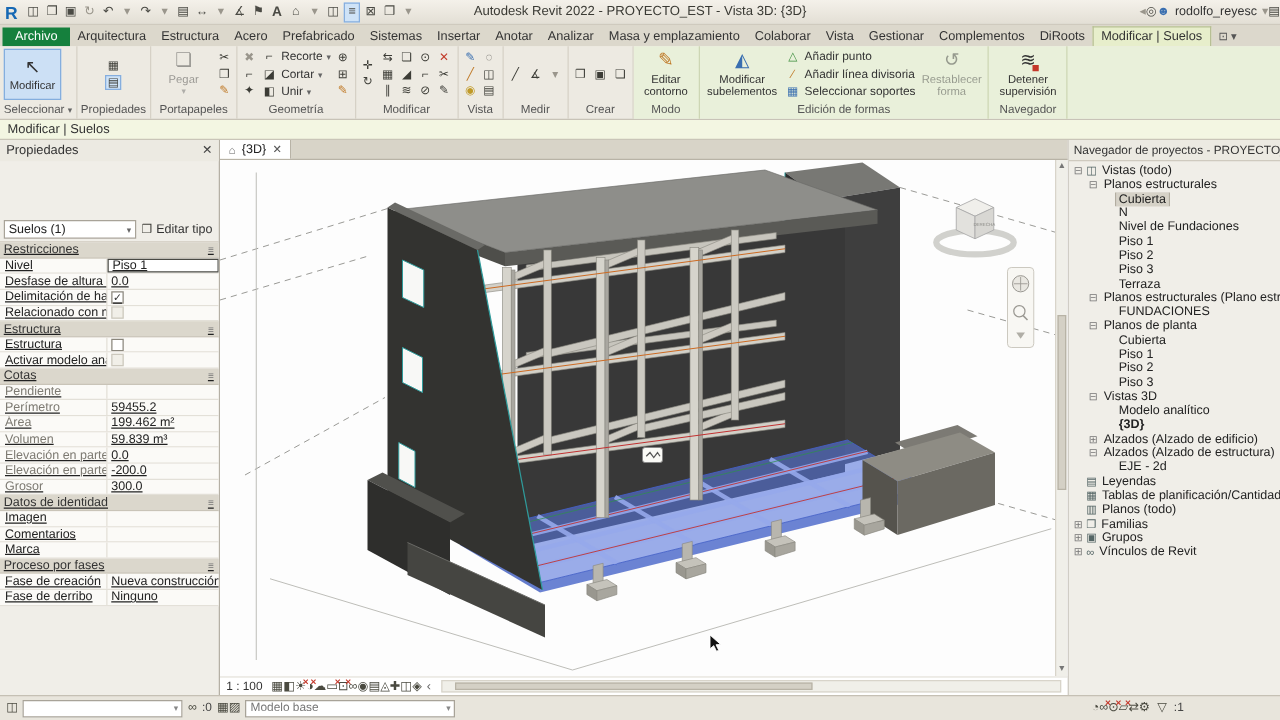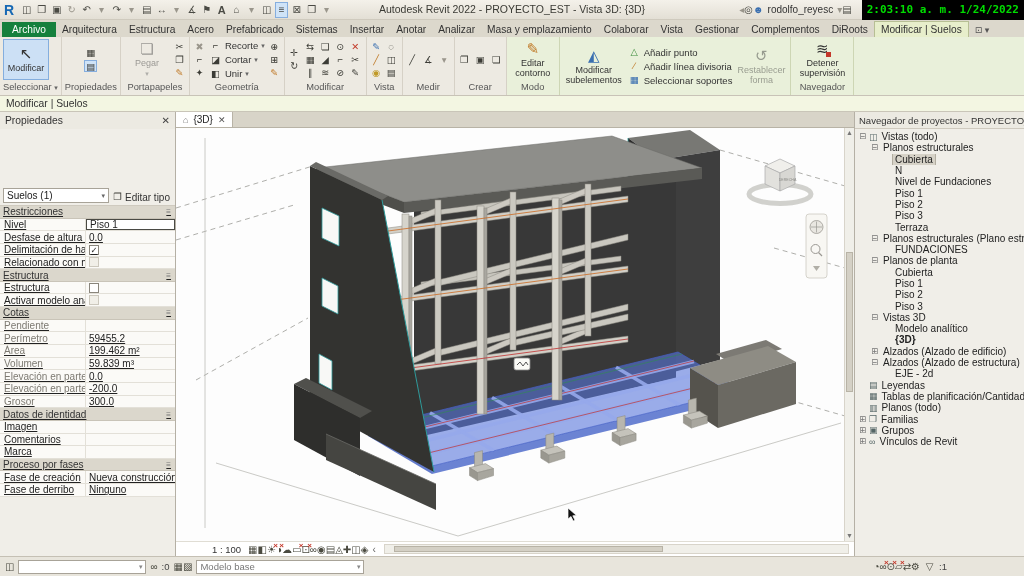--- a/index.html
+++ b/index.html
@@ -51,21 +51,21 @@
   .optionsbar { height:16px; background:#f3f6e2; border-bottom:1px solid #c9c5b8; display:flex; align-items:center; padding-left:6px; font-size:10.3px; color:#333; flex:none; }
 
   
   .main { flex:1; display:flex; min-height:0; }
 
   
   .props { width:176px; background:#f0eee8; border-right:1px solid #b5b0a5; display:flex; flex-direction:column; flex:none; }
   .phead { height:17px; display:flex; align-items:center; padding:0 5px; font-size:10.3px; color:#333; background:#eceae2; flex:none; }
   .phead .x { margin-left:auto; font-size:10px; color:#444; }
   .preview { height:46px; flex:none; }
-  .typesel { display:flex; gap:3px; padding:1px 3px 2px; align-items:flex-end; flex:none;margin-top:12px; }
+  .typesel { display:flex; gap:3px; padding:1px 3px 2px; align-items:center; flex:none; }
   .typebox { flex:1; height:15px; background:#fff; border:1px solid #a8a398; font-size:10px; display:flex; align-items:center; padding:0 3px; gap:2px; }
   .typebox .tcaret { margin-left:auto; font-size:7px; color:#666; }
   .edittype { font-size:10px; color:#333; display:flex; align-items:center; gap:2px; white-space:nowrap; padding-right:2px; }
   .prop-rows { flex:1; overflow:hidden; border-top:1px solid #cfcabf;text-decoration:underline; }
   .prow { display:flex; height:12.65px; border-bottom:1px solid #e3e0d8; font-size:10px; align-items:center; background:#fbfaf7; }
   .prow.sec { background:#dbd7cc; border-bottom:1px solid #c9c4b8; color:#333; }
   .prow.sec span:first-child { padding-left:3px; }
   .sglyph { margin-left:auto; padding-right:4px; color:#777; font-size:8px; }
   .plabel { width:86px; flex:none; padding-left:4px; color:#222; overflow:hidden; white-space:nowrap; border-right:1px solid #e3e0d8; height:100%; display:flex; align-items:center; }
   .plabel.ro { color:#7d7a72; }
@@ -80,21 +80,21 @@
   .vtab { background:#fff; height:15px; display:flex; align-items:center; gap:5px; padding:0 7px; font-size:10px; border-right:1px solid #b8b3a6; }
   .vtab .vicon-home { font-size:9px; color:#666; }
   .vtab .x { font-size:9px; color:#555; }
   .draw { flex:1; position:relative; overflow:hidden; background:#fdfdfd; }
   .draw svg { position:absolute; inset:0; }
   .vscroll { position:absolute; right:0; top:0; bottom:0; width:10px; background:#f0efe9; border-left:1px solid #d8d4ca; font-size:7px; color:#777; text-align:center; }
   .vscroll .thumb { position:absolute; left:1px; right:1px; top:30%; height:34%; background:#d4d0c5; border:1px solid #b8b3a6; }
   .varrow { display:block; height:10px; line-height:10px; }
   .varrow.dn { position:absolute; bottom:0; left:0; right:0; }
   .viewbar { height:15px; display:flex; align-items:center; gap:1px; padding:0 5px; border-top:1px solid #e0ddd4; background:#fff; font-size:10px; flex:none; }
-  .scale { font-size:9.5px; color:#333; margin-right:6px; white-space:nowrap;margin-left:31px; }
+  .scale { font-size:9.5px; color:#333; margin-right:6px; white-space:nowrap; }
   .vicon { font-size:10px; width:13px; text-align:center; position:relative; color:#4a4a40; }
   .chev { font-size:10px; color:#666; margin:0 3px; }
   .hscroll { flex:1; height:10px; background:#f0efe9; border:1px solid #d8d4ca; position:relative; margin-left:4px; }
   .hscroll .thumb { position:absolute; left:2%; top:1px; bottom:1px; width:58%; background:#d4d0c5; border:1px solid #b8b3a6; }
 
   
   .browser { width:169px; background:#f0eee8; display:flex; flex-direction:column; flex:none; }
   .bhead { height:17px; display:flex; align-items:center; padding:0 4px; font-size:9.5px; color:#333; background:#eceae2; border-bottom:1px solid #cfcabf; flex:none; white-space:nowrap; overflow:hidden; }
   .tree { flex:1; overflow:hidden; padding-top:2px; }
   .titem { height:11.3px; display:flex; align-items:center; font-size:10px; white-space:nowrap; overflow:hidden; color:#222; }
@@ -141,21 +141,20 @@
         <span class="qicon hl">≡</span>
         <span class="qicon">⊠</span>
         <span class="qicon">❐</span>
         <span class="qicon gry">▾</span>
       </div>
     <div class="title">Autodesk Revit 2022 - PROYECTO_EST - Vista 3D: {3D}</div>
     <div class="tb-right">
       <span><span class="qicon gry">◂</span><span class="qicon">◎</span><span class="qicon blu">☻</span></span>
       <span class="username">rodolfo_reyesc</span>
       <span><span class="qicon gry">▾</span><span class="qicon">▤</span></span>
-      <span class="timestamp">2:03:10 a. m. 1/24/2022</span>
     </div>
   </div>
 
   <div class="tabrow" id="tabs">
       <div class="tab file">Archivo</div>
       <div class="tab">Arquitectura</div>
       <div class="tab">Estructura</div>
       <div class="tab">Acero</div>
       <div class="tab">Prefabricado</div>
       <div class="tab">Sistemas</div>
@@ -325,20 +324,21 @@
               <div class="rrow">
                 <span class="sicon blu">▦</span>
                 <span class="rtext">Seleccionar soportes</span>
               </div>
             </div>
           <div class="bigbtn disabled" style="width:52px;">
             <span class="bicon">↺</span>
             <span>Restablecer forma</span>
           </div>
         </div>
+        <div class="rlabel">Edición de formas</div>
       </div>
 
       <div class="rpanel">
         <div class="rbody">
           <div class="bigbtn" style="width:56px;">
             <span class="bicon">≋<span class="redsq"></span></span>
             <span>Detener supervisión</span>
           </div>
         </div>
         <div class="rlabel">Navegador</div>

